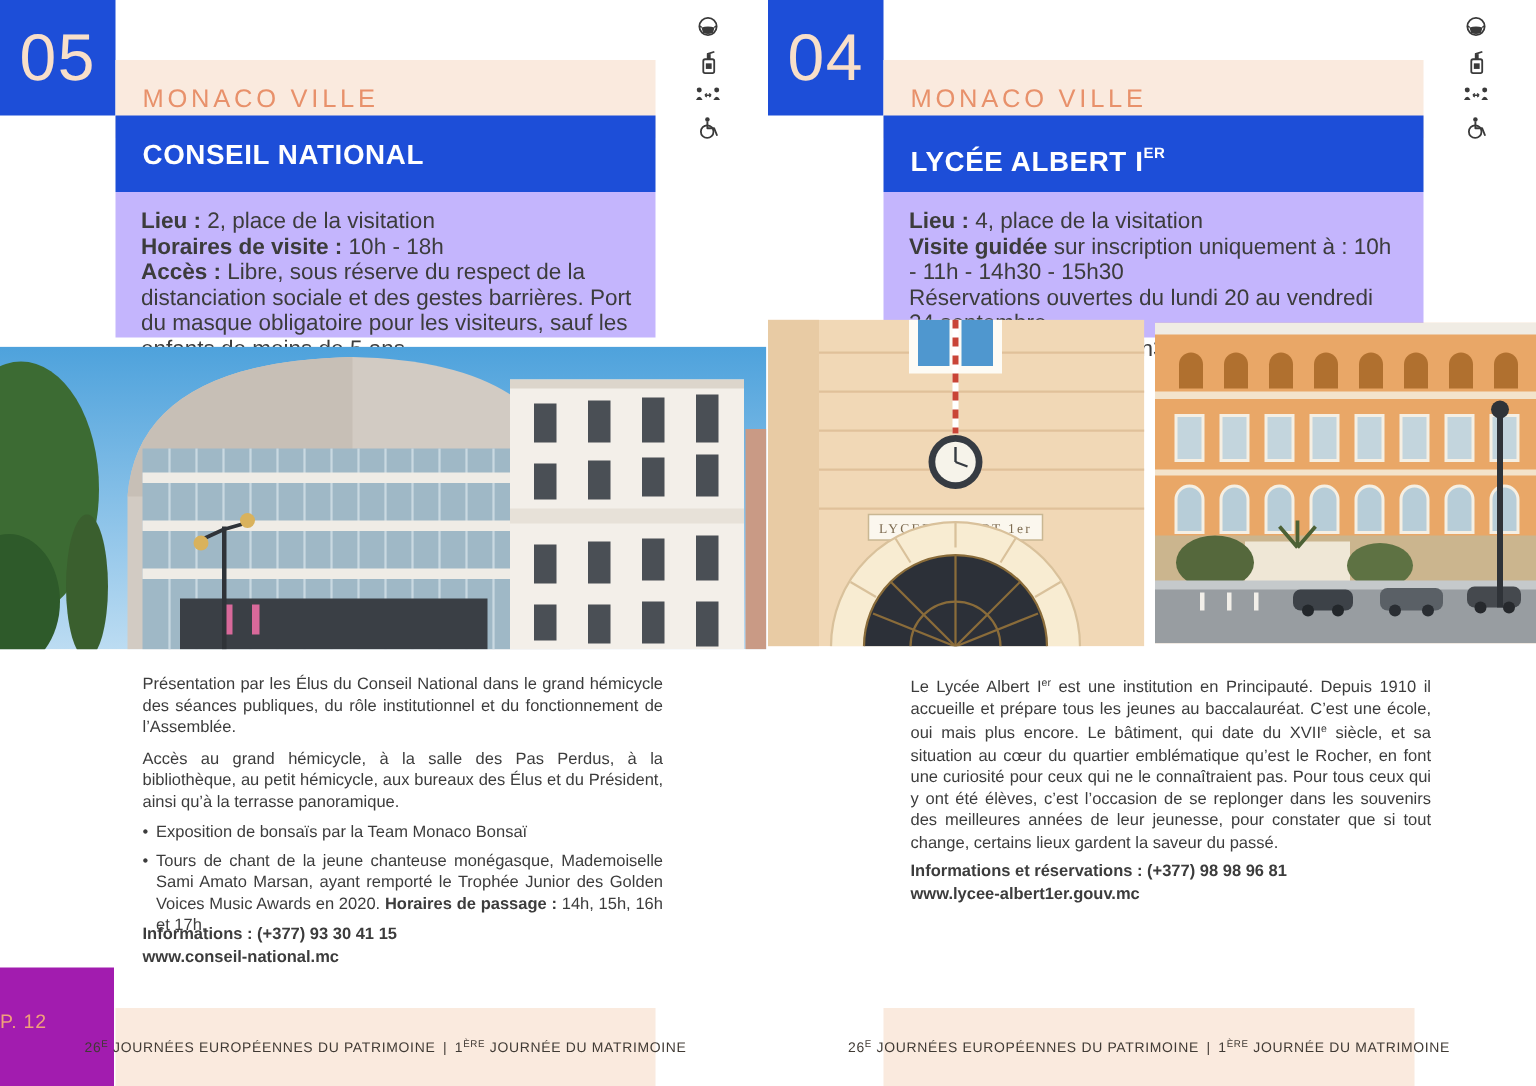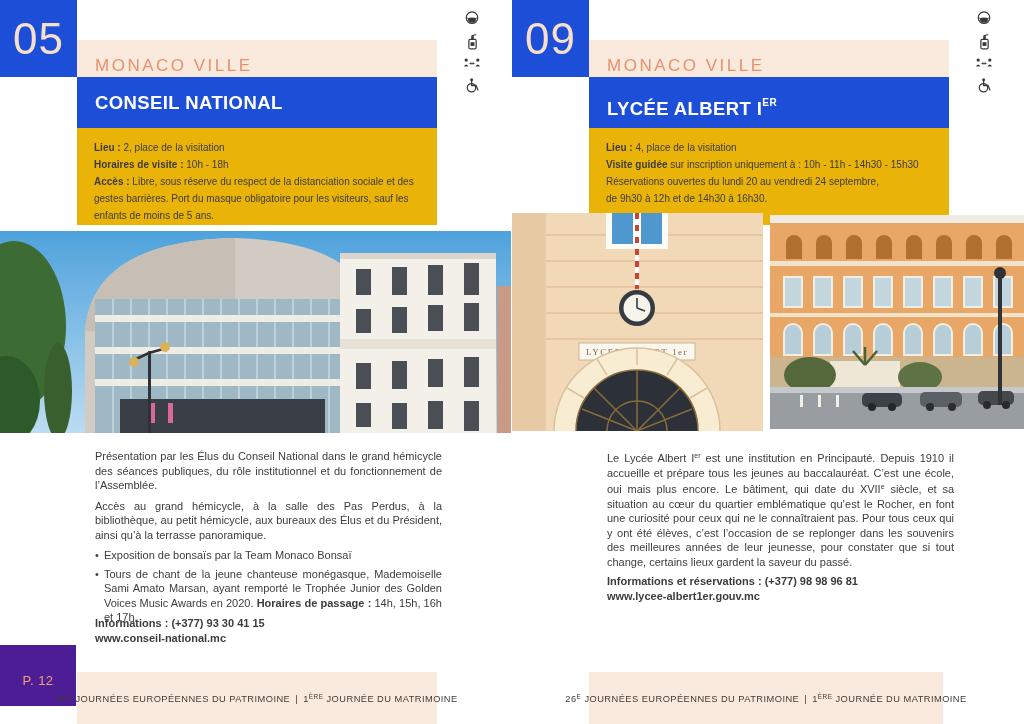--- a/index.html
+++ b/index.html
@@ -9,22 +9,22 @@
   .page { position:absolute; top:0; width:512px; height:724px; }
   .page.left { left:0; } .page.right { left:512px; }
 
   .numbox { position:absolute; left:0; top:0; width:77px; height:77px; background:#1d4ed8;
             color:#f8dfc9; font-size:44px; font-weight:400; text-align:center; line-height:77px; letter-spacing:1px;}
   .section-banner { position:absolute; left:77px; top:0; width:360px; height:52px; background:#faeade;
             color:#e8916b; font-size:17px; letter-spacing:2.5px; line-height:52px; padding-left:18px;margin-top:40px; }
   .title-banner { position:absolute; left:77px; top:77px; width:360px; height:51px; background:#1d4ed8;
             color:#ffffff; font-size:18.5px; font-weight:700; letter-spacing:.4px; line-height:51px; padding-left:18px; }
   .title-banner sup { font-size:10px; vertical-align:9px; }
-  .info-box { position:absolute; left:77px; top:128px; width:360px; height:97px; background:#eab308;
-            padding:11px 16px 0 17px; font-size:10px; line-height:17px; color:#3c3c3c; }
+  .info-box { position:absolute; left:77px; top:128px; width:360px; height:97px; background:#c4b5fd;
+            padding:11px 16px 0 17px; font-size:15px; line-height:17px; color:#3c3c3c; }
   .info-box b { font-weight:700; }
 
   .icon-col { position:absolute; left:462px; top:10px; width:20px; display:flex; flex-direction:column; gap:6px; align-items:center; }
   .icon-col svg { display:block; }
 
   .photo { position:absolute; overflow:hidden; }
   .photo svg { display:block; }
   .photo-conseil { left:0; top:231px; width:511px; height:202px; }
   .photo-lycee   { left:0; top:213px; width:251px; height:218px; }
   .photo-street  { left:258px; top:215px; width:254px; height:214px; }
@@ -32,22 +32,22 @@
   .body { position:absolute; left:95px; top:449px; width:347px; font-size:11px; line-height:14.5px; text-align:justify; }
   .body p { margin-bottom:6px; }
   .body ul { list-style:none; margin-top:3px; }
   .body li { position:relative; padding-left:9px; margin-bottom:4px; }
   .body li::before { content:"\2022"; position:absolute; left:0; top:0; }
   .body b, .contact { font-weight:700; }
   .contact { position:absolute; left:95px; width:347px; font-size:11px; line-height:14.5px; }
   .contact.cl { top:616px; } .contact.cr { top:574px; }
   .sup-s { font-size:7px; vertical-align:4px; }
 
-  .footer-box { position:absolute; top:645px; width:76px; height:61px; background:#4c1d95;
-            color:#f0a07a; font-size:13px; text-align:center; line-height:72px; letter-spacing:.5px; }
+  .footer-box { position:absolute; top:645px; width:76px; height:79px; background:#a21caf;
+            color:#f0a07a; font-size:13px; line-height:72px; letter-spacing:.5px; }
   .footer-box.fl { left:0; } .footer-box.fr { left:436px; }
   .footer-banner { position:absolute; top:672px; height:52px; background:#faeade;
             display:flex; align-items:center; justify-content:center; }
   .footer-banner.fl { left:77px; width:360px; } .footer-banner.fr { left:77px; width:354px; }
   .ftext { font-size:9.3px; letter-spacing:.45px; color:#403a34; white-space:nowrap; }
   .ftext sup { font-size:6.5px; vertical-align:3px; }
   .ftext .sep { padding:0 5px; }
 </style>
 </head>
 <body>
@@ -190,21 +190,21 @@
     <div class="footer-box fl">
       <span>P. 12</span>
     </div>
     <div class="footer-banner fl">
       <span class="ftext"><span>26</span><sup>E</sup><span> JOURNÉES EUROPÉENNES DU PATRIMOINE</span><span class="sep">|</span><span>1</span><sup>ÈRE</sup><span> JOURNÉE DU MATRIMOINE</span></span>
     </div>
   </section>
 
   <section class="page right">
     <div class="numbox">
-      <span>09</span>
+      <span>04</span>
     </div>
     <div class="section-banner">
       <span>MONACO VILLE</span>
     </div>
 
     <div class="icon-col">
       <span>
         <svg width="16" height="17" viewBox="0 0 20 21">
             <circle cx="10" cy="9.5" r="7.2" fill="none" stroke="#3a3a3a" stroke-width="1.5"></circle>
             <path d="M4.6,10.2 Q10,8.6 15.4,10.2 L14.2,14.6 Q10,17 5.8,14.6 Z" fill="#3a3a3a"></path>

